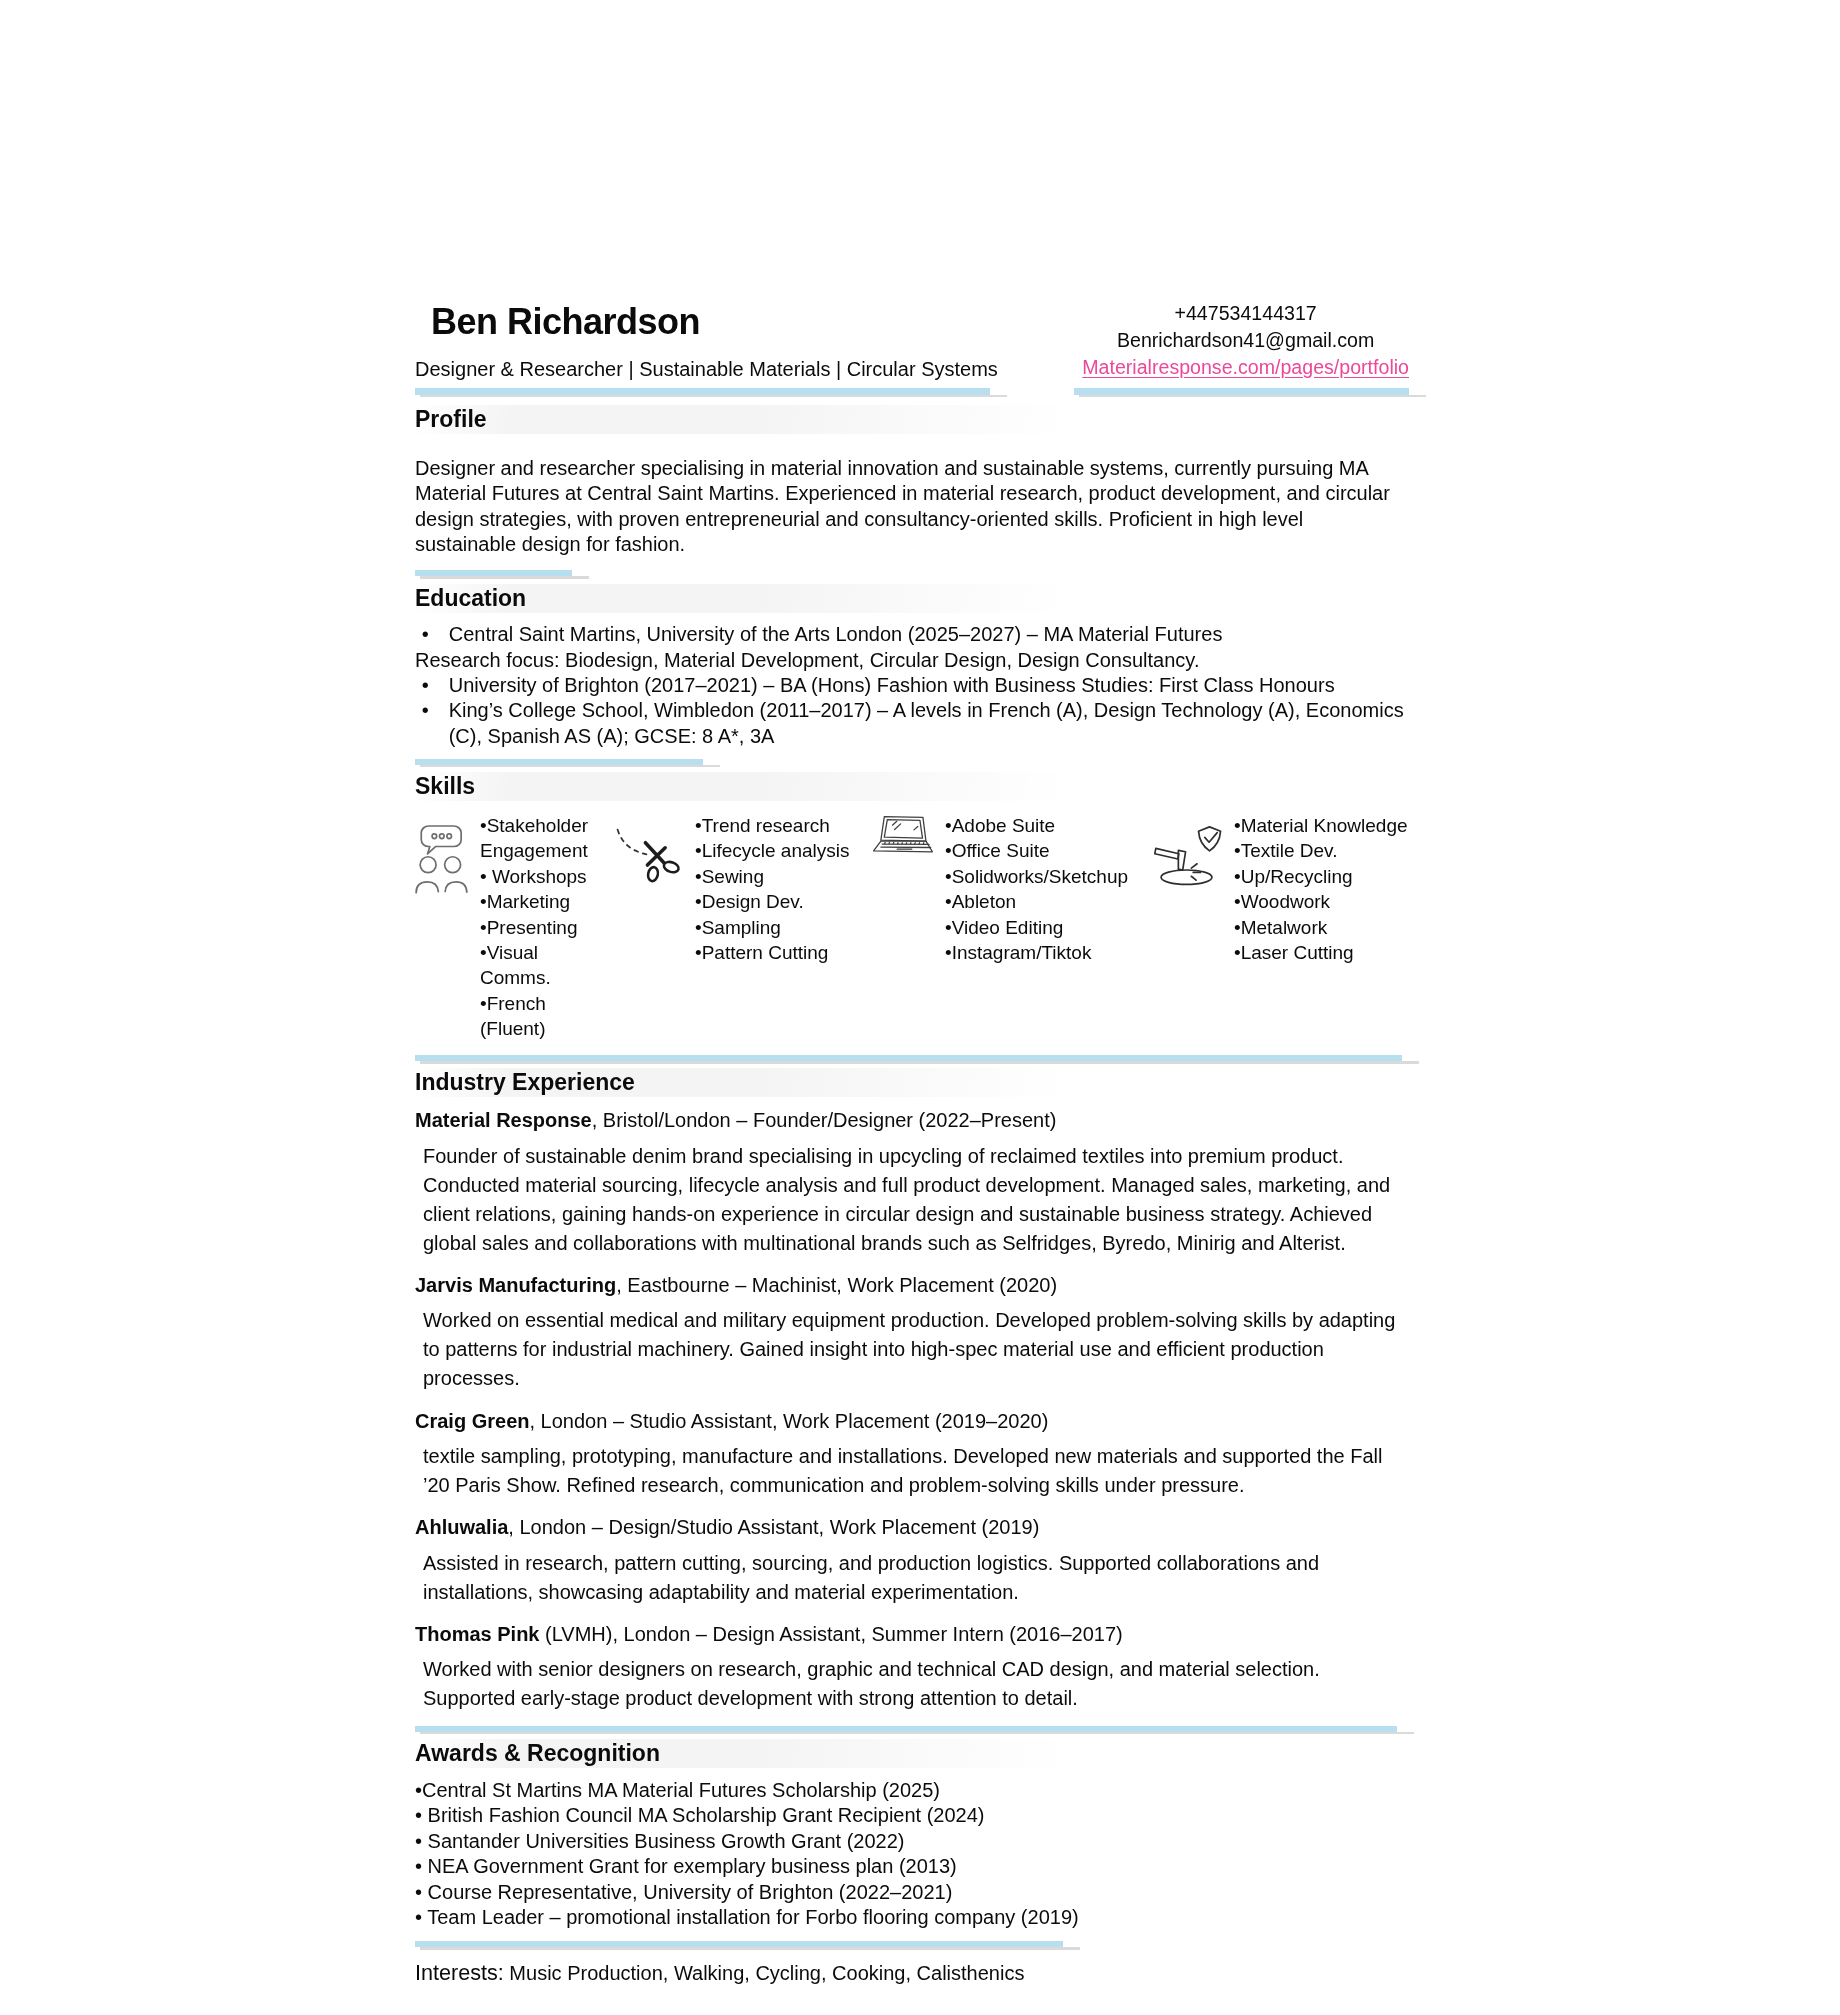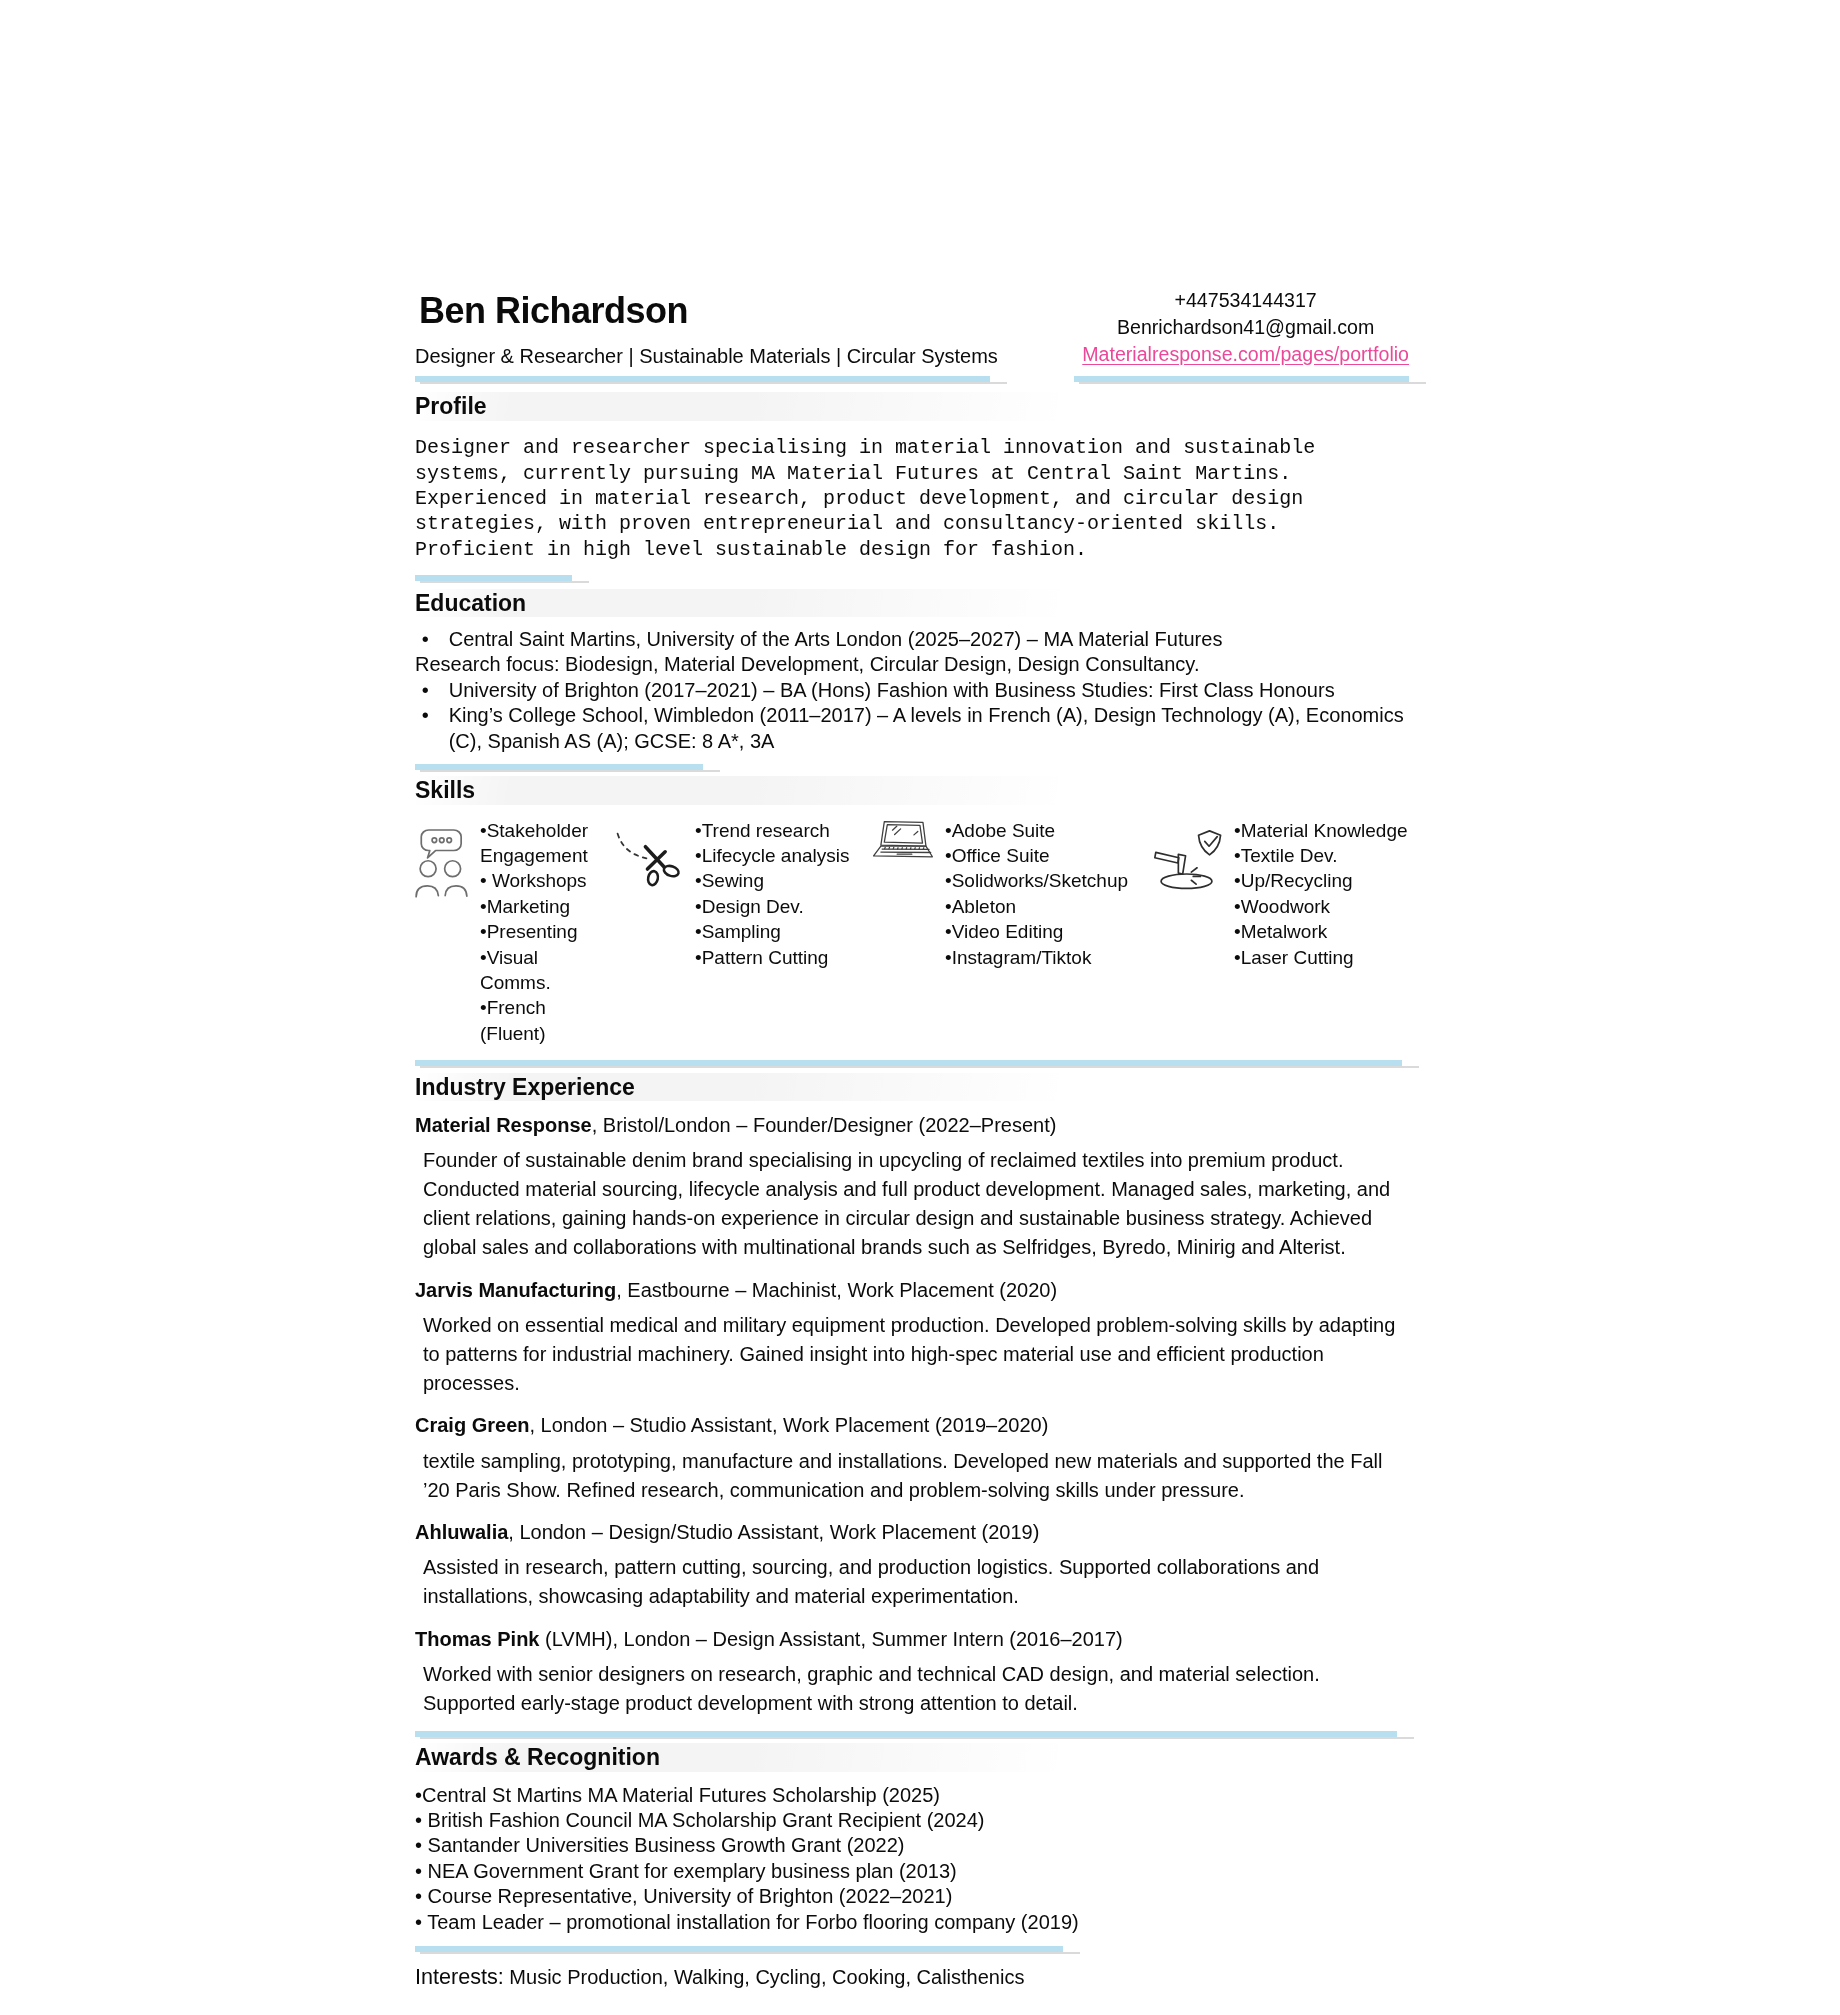--- a/index.html
+++ b/index.html
@@ -2,21 +2,21 @@
 <html style="font-size:7.7px"><head>
 <meta charset="utf-8">
 <style>
   html,body{margin:0;padding:0;background:#ffffff;}
   body{width:1840px;height:2015px;position:relative;font-family:"Liberation Sans","DejaVu Sans",sans-serif;color:#0b0b0b;}
   .sheet{position:absolute;left:0;top:0;width:1840px;height:2015px;background:#fff;}
   .page{position:absolute;left:415px;top:287px;width:994px;}
 
   
   .header-row{display:flex;justify-content:space-between;align-items:flex-end;}
-  .name{font-size:36px;font-weight:bold;letter-spacing:-0.5px;line-height:1.05;margin:4px;}
+  .name{font-size:36px;font-weight:bold;letter-spacing:-0.5px;line-height:1.05;margin:16px;}
   .subtitle{font-size:20px;margin-top:14.4px;line-height:1.2;}
   .contact{line-height:27px;font-size:19.6px;text-align:center;}
   .portfolio-link{color:#ec4899;text-decoration:underline;text-underline-offset:3.4px;cursor:pointer;}
 
   
   .divider{position:relative;height:6.2px;background:#b7dfef;}
   .divider::after{content:'';position:absolute;left:4.8px;top:6.2px;width:calc(100% + 12.5px);height:2.4px;background:#dadada;}
   .hdr-div-row{display:flex;justify-content:space-between;margin-top:7.7px;}
   .d-header-left{width:575px;}
   .d-header-right{width:335px;}
@@ -26,21 +26,21 @@
   .d-xp-end{width:982px;margin-top:12.5px;}
   .d-awards-end{width:648px;margin-top:10.5px;}
 
   
   .sec-head{font-size:23px;font-weight:bold;margin:0;line-height:1.25;
     background:linear-gradient(100deg,rgba(0,0,0,0.00) 0px,rgba(0,0,0,0.045) 96px,rgba(0,0,0,0.045) 34%,rgba(0,0,0,0) 66%);}
   .mt-sec{margin-top:10.5px;}
 
   
   .body-text{font-size:20px;line-height:25.4px;margin:0;}
-  .profile-text{margin-top:14px;font-family:Liberation Mono, monospace;}
+  .profile-text{margin-top:22px;}
 
   
   .edu-list{margin-top:9.6px;}
   .edu-line{display:flex;font-size:20px;line-height:25.4px;}
   .edu-line .bullet{width:27px;padding-left:6.7px;flex:0 0 auto;}
   .edu-line .txt{flex:1;}
   .edu-plain{font-size:20px;line-height:25.4px;}
 
   
   .skills-row{display:grid;grid-template-columns:65px 134px 81px 173px 77px 206px 83px 176px;margin-top:12.5px;align-items:start;}

